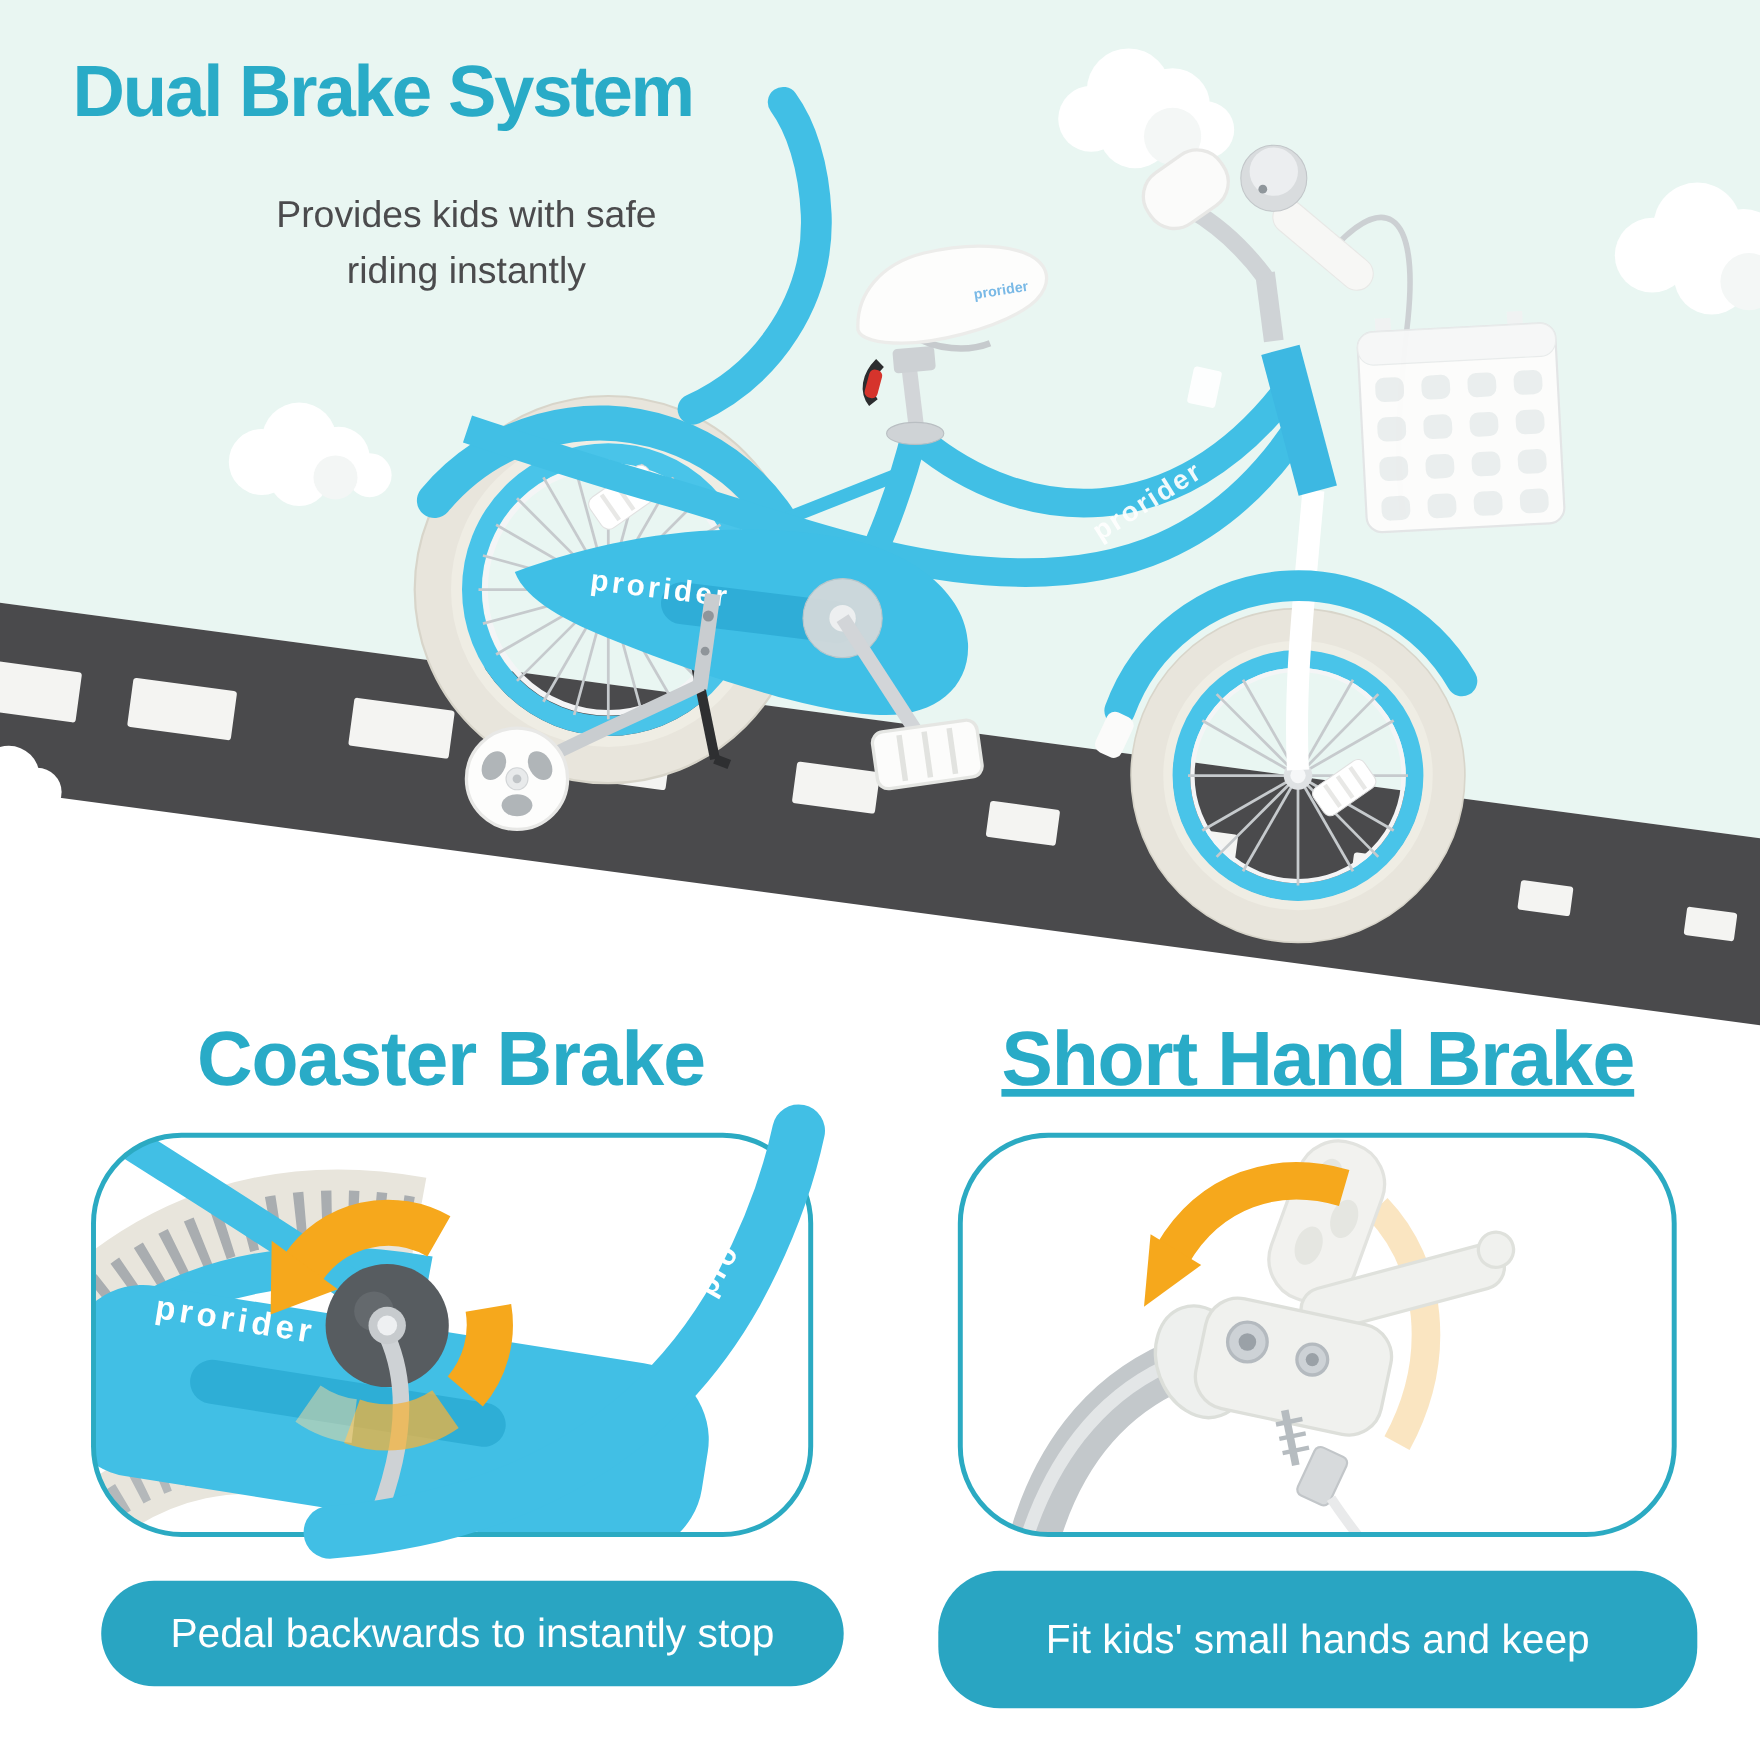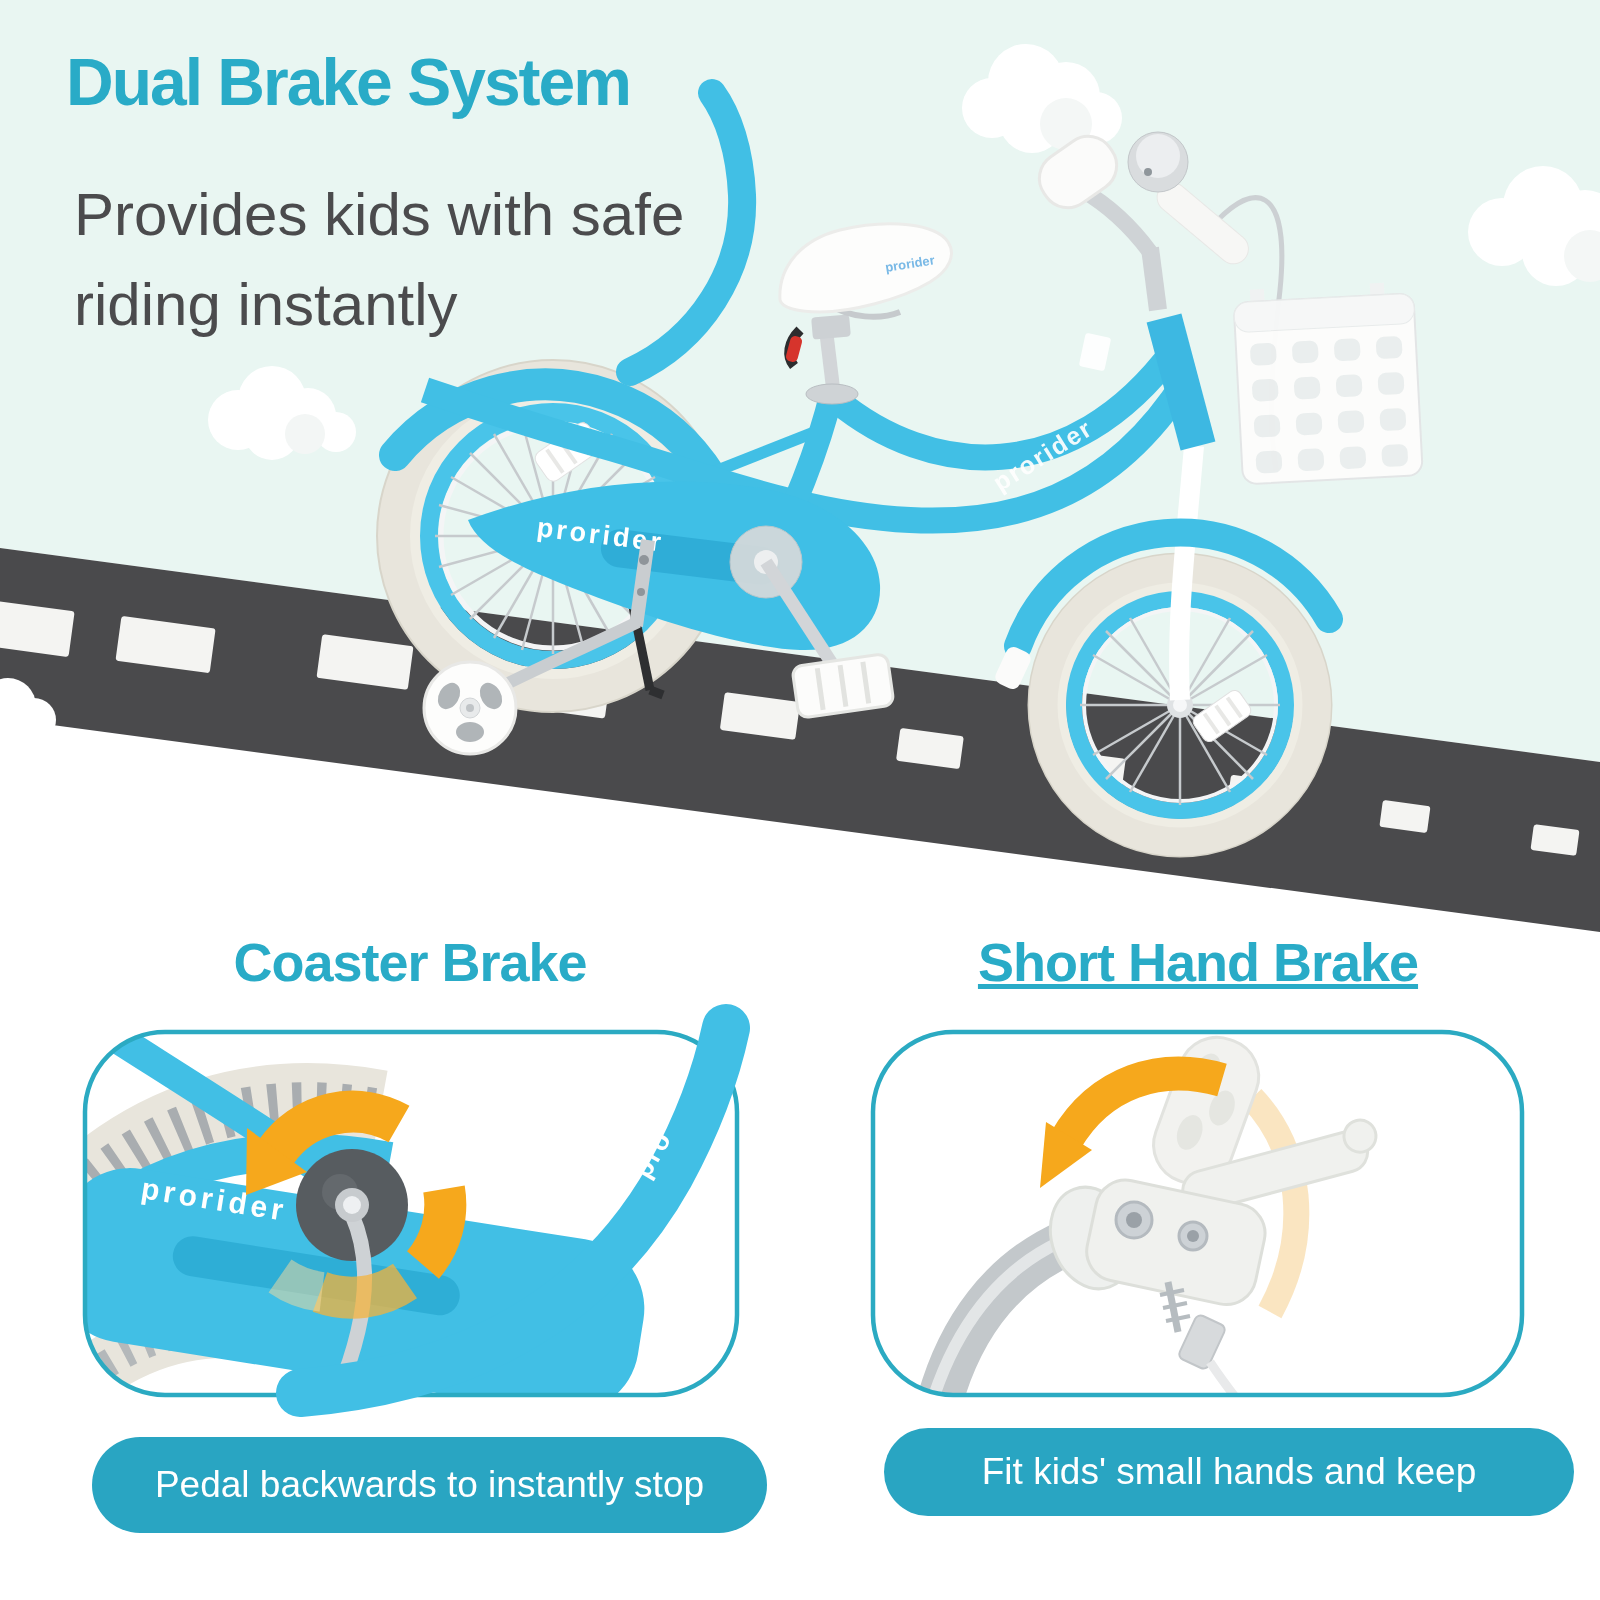--- a/index.html
+++ b/index.html
@@ -10,39 +10,39 @@
   }
   #scene { position:absolute; left:0; top:0; width:1600px; height:1600px; }
   .overlay { position:absolute; z-index:2; }
   .page-title {
     left:66px; top:44px; width:1000px;
     font-size:66px; font-weight:bold; letter-spacing:-2px;
     color:#29abc7;
   }
   .subtitle {
     left:74px; top:170px; width:700px;
-    font-size:60px; line-height:1.5; color:#4b4b4d; font-weight:bold;
+    font-size:34px; line-height:1.5; color:#4b4b4d; font-weight:bold;text-align:center;
   }
   .subtitle .sub-line { font-weight:normal; }
   .feature-heading {
-    top:920px; height:84px; font-size:54px; font-weight:bold;
+    top:920px; height:84px; font-size:70px; font-weight:bold;
     letter-spacing:-1px; color:#29abc7; text-align:center; line-height:84px;
   }
   #heading-left  { left:60px;  width:700px; }
   #heading-right { left:848px; width:700px;text-decoration:underline; }
   .pill {
     background:#29a5c2; color:#ffffff; text-align:center;
     display:flex; flex-direction:column; align-items:center; justify-content:center;
   }
   #pill-left {
     left:92px; top:1437px; width:675px; height:96px; border-radius:48px;
     font-size:37px;
   }
   #pill-right {
-    left:884px; top:1428px; width:690px; height:88px; border-radius:56px;
+    left:853px; top:1428px; width:690px; height:125px; border-radius:56px;
     font-size:37px; line-height:1.28;
   }
 </style>
 </head>
 <body>
 
 <svg id="scene" viewBox="0 0 1600 1600">
   <defs>
     <clipPath id="clipL">
         <rect x="85" y="1032" width="652" height="363" rx="80"></rect>

